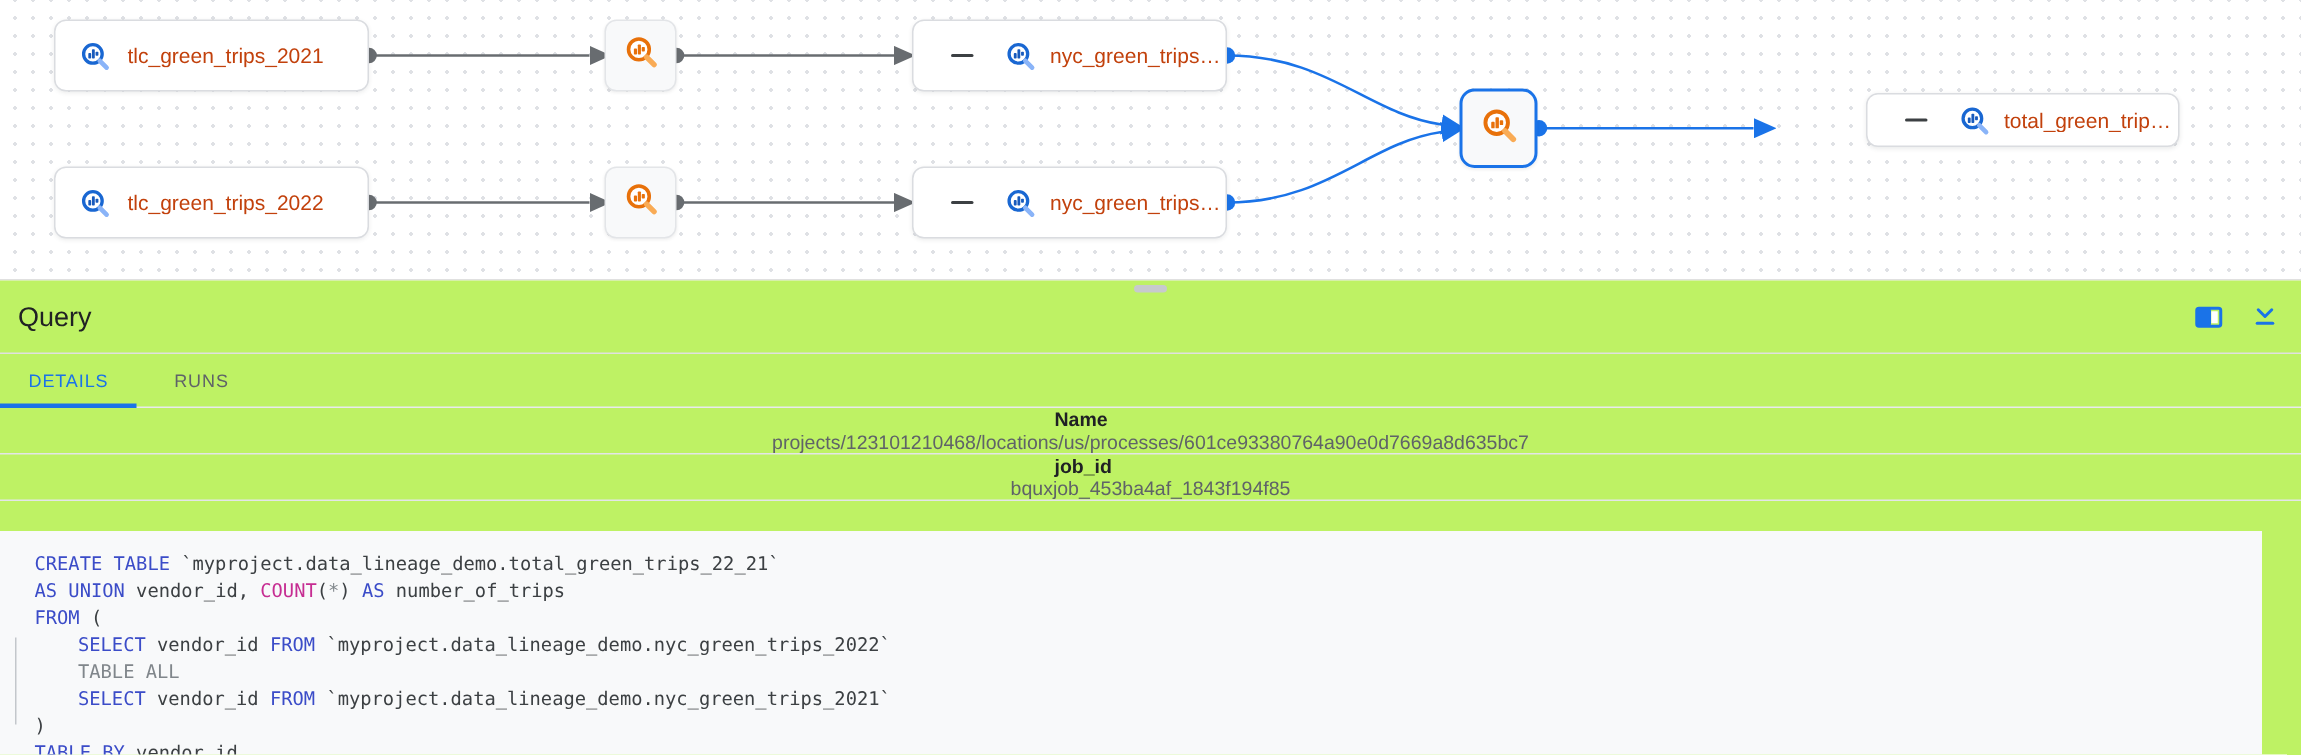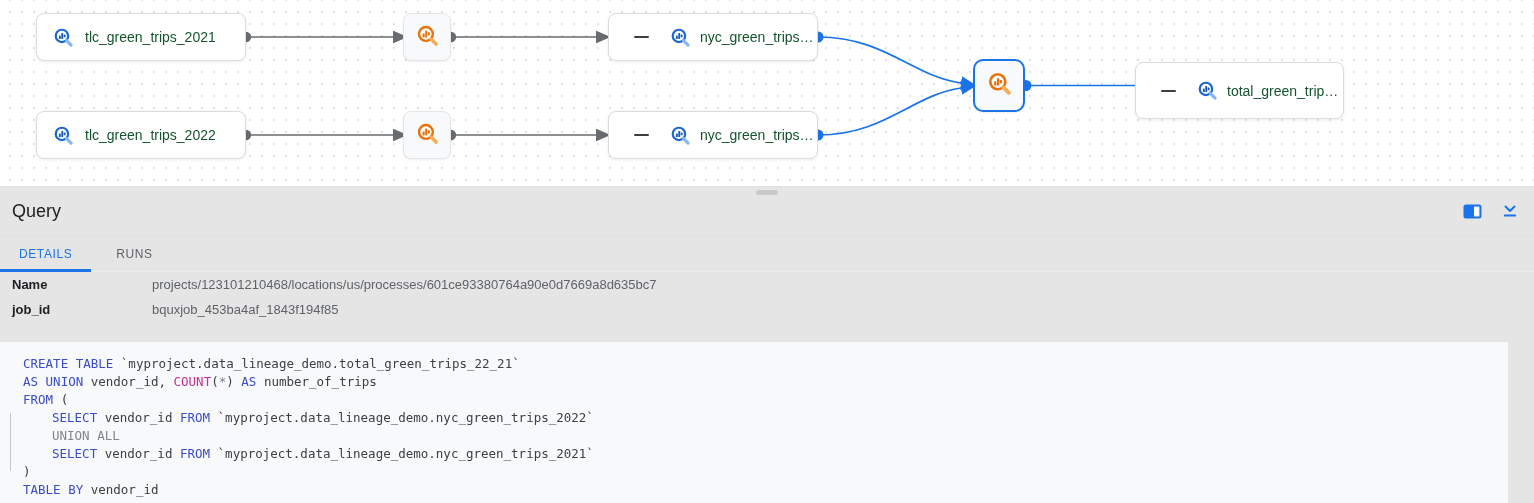--- a/index.html
+++ b/index.html
@@ -15,21 +15,21 @@
     background-size:12px 12px; background-position:4px 6px;
   }
   .edges { position:absolute; left:0; top:0; width:1534px; height:187px; }
 
   .tnode {
     position:absolute; height:48px; width:210px;
     background:#fff; border:1px solid #dadce0; border-radius:8px;
     box-shadow:0 1px 3px rgba(60,64,67,.10);
     display:flex; align-items:center; cursor:pointer;
   }
-  .tnode .label { font-size:14px; font-weight:500; color:#14532d; white-space:nowrap;
+  .tnode .label { font-size:14px; font-weight:500; color:#c2410c; white-space:nowrap;
     overflow:hidden; text-overflow:ellipsis; }
   .tnode .bqicon { display:flex; align-items:center; }
   .src { padding-left:16px; gap:11px; }
   .mid { padding-left:25px; gap:0; }
   .mid .minus { margin-right:20px; }
   .mid .bqicon { margin-right:9px; }
   .minus { width:16px; height:16px; display:flex; align-items:center; cursor:pointer; flex:none; }
   .minus i { display:block; width:15px; height:2px; background:#3c4043; border-radius:1px; }
 
   .pnode {
@@ -37,41 +37,41 @@
     background:#f8f9fa; border:1px solid #e3e5e8; border-radius:8px;
     display:flex; align-items:center; justify-content:center; cursor:pointer;
     box-shadow:0 1px 2px rgba(60,64,67,.08);
   }
   .pnode.selected {
     width:52px; height:53px; background:#f8f9fa;
     border:2px solid #1a73e8; border-radius:10px;
   }
 
   
-  .panel { position:relative; width:1534px; height:316px; background:#e5e5e5; }
+  .panel { position:relative; width:1534px; height:316px; background:#bef264; }
   .drag-handle { position:absolute; left:756px; top:3px; width:22px; height:5px;
     border-radius:3px; background:#c7cacd; cursor:ns-resize; }
 
   .panel-header { height:49px; display:flex; align-items:center;
     padding:0 14px 0 12px; border-bottom:1px solid #e0e0e0; }
   .panel-title { font-size:18px; color:#202124; font-weight:400; }
   .header-actions { margin-left:auto; display:flex; align-items:center; gap:18px; }
   .hbtn { width:20px; height:20px; display:flex; align-items:center; justify-content:center;
     cursor:pointer; }
 
   .tabs { height:36px; display:flex; align-items:stretch; border-bottom:1px solid #e8eaed; }
   .tab { min-width:86px; padding:0 19px; display:flex; align-items:center; justify-content:center;
     font-size:12px; font-weight:500; letter-spacing:.6px; color:#5f6368; cursor:pointer;
     position:relative; }
   .tab.active { color:#1a73e8; }
   .tab.active::after { content:""; position:absolute; left:0; right:0; bottom:-1px; height:3px;
     background:#1a73e8; }
 
   .kv-row { display:flex; align-items:center; min-height:25px; border-bottom:1px solid #e3e5e8;
-    font-size:13px; }
+    font-size:13px;flex-direction:column; }
   .kv-label { width:152px; padding-left:12px; color:#202124; font-weight:700; flex:none; }
   .kv-value { color:#5f6368; white-space:nowrap; }
 
   .code-wrap { margin:20px 26px 0 0; height:161px; background:#f8f9fa;
     padding:13px 16px 0 0; position:relative; overflow:hidden; }
   .sql-line { font-family:"DejaVu Sans Mono","Liberation Mono",monospace;
     font-size:12.5px; line-height:18px; white-space:pre; padding-left:23px; color:#3c4043; }
   .sql-line.ind1 { padding-left:52px; }
   .tok-kw { color:#3b4cc8; }
   .tok-fn { color:#c62d92; }
@@ -181,21 +181,21 @@
     <span class="label">nyc_green_trips…</span>
   </div>
 
   <div class="pnode selected" style="left:973px;top:59px">
     <span>
       <svg width="25" height="25" viewBox="0 0 22 22">
           <use href="#bq-search-orange"></use>
         </svg></span>
   </div>
 
-  <div class="tnode mid" style="left:1135px;top:62px;height:57px;width:209px">
+  <div class="tnode mid" style="left:1244px;top:62px;height:36px;width:209px">
     <span class="minus">
         <i></i>
       </span>
     <span class="bqicon">
       <svg width="21" height="21" viewBox="0 0 20 20">
           <use href="#bq-search-blue"></use>
         </svg>
       </span>
     <span class="label">total_green_trip…</span>
   </div>
@@ -236,18 +236,18 @@
     <span class="kv-label">job_id</span>
     <span class="kv-value">bquxjob_453ba4af_1843f194f85</span>
   </div>
 
   <div class="code-wrap">
     <div class="indent-guide"></div>
   <div class="sql-line"><span class="tok-kw">CREATE TABLE</span><span class="tok-pl"> `myproject.data_lineage_demo.total_green_trips_22_21`</span></div>
       <div class="sql-line"><span class="tok-kw">AS UNION</span><span class="tok-pl"> vendor_id, </span><span class="tok-fn">COUNT</span><span class="tok-pl">(</span><span class="tok-gr">*</span><span class="tok-pl">) </span><span class="tok-kw">AS</span><span class="tok-pl"> number_of_trips</span></div>
       <div class="sql-line"><span class="tok-kw">FROM</span><span class="tok-pl"> (</span></div>
       <div class="sql-line ind1"><span class="tok-kw">SELECT</span><span class="tok-pl"> vendor_id </span><span class="tok-kw">FROM</span><span class="tok-pl"> `myproject.data_lineage_demo.nyc_green_trips_2022`</span></div>
-      <div class="sql-line ind1"><span class="tok-gr">UNION ALL</span></div>
+      <div class="sql-line ind1"><span class="tok-gr">TABLE ALL</span></div>
       <div class="sql-line ind1"><span class="tok-kw">SELECT</span><span class="tok-pl"> vendor_id </span><span class="tok-kw">FROM</span><span class="tok-pl"> `myproject.data_lineage_demo.nyc_green_trips_2021`</span></div>
       <div class="sql-line"><span class="tok-pl">)</span></div>
       <div class="sql-line"><span class="tok-kw">TABLE BY</span><span class="tok-pl"> vendor_id</span></div>
     </div>
 </div>
 
 </body></html>

